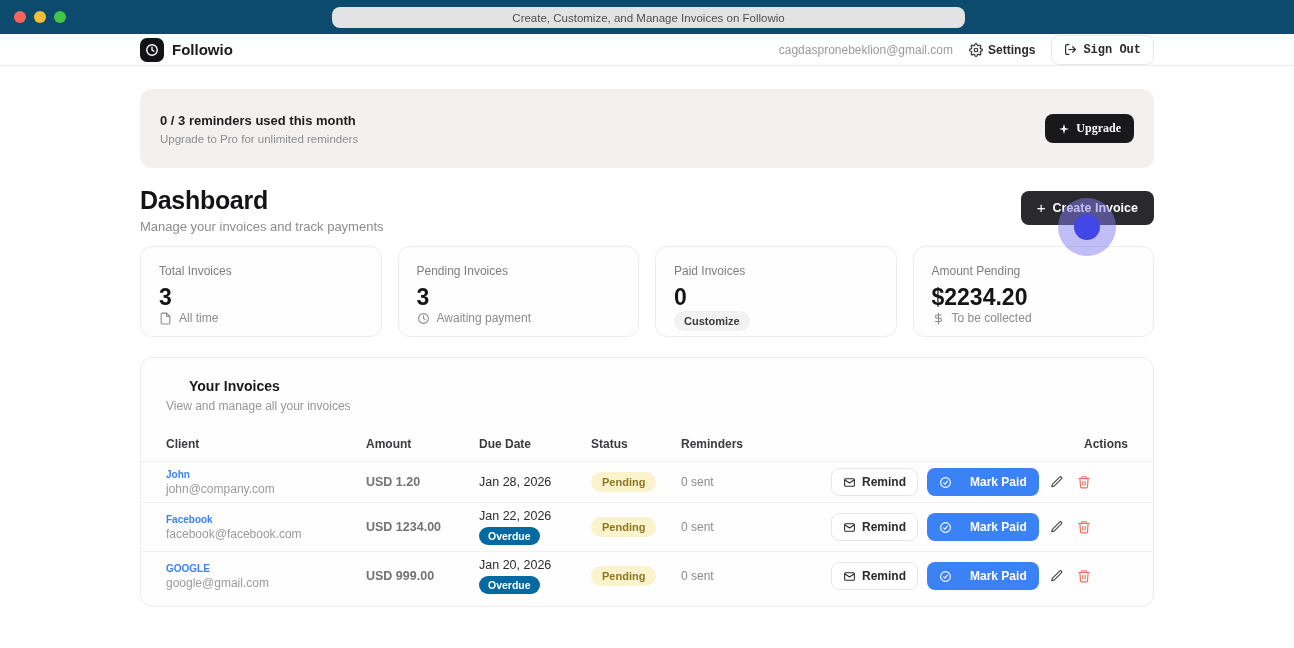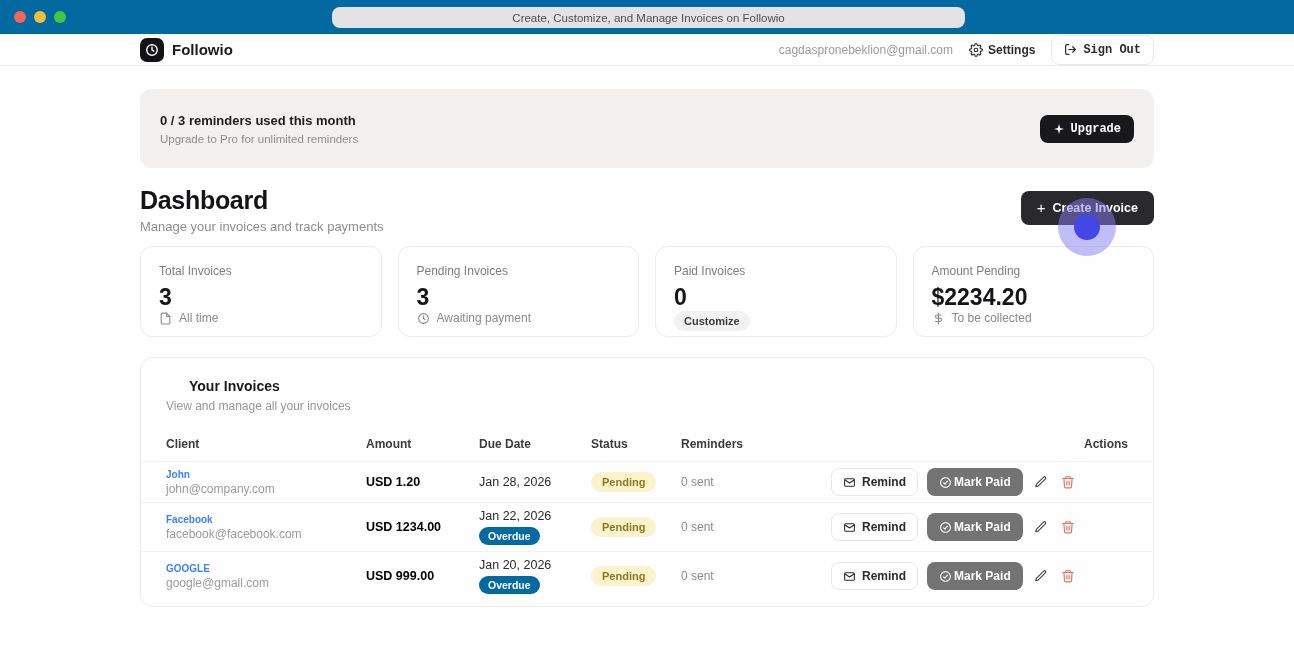--- a/index.html
+++ b/index.html
@@ -2,21 +2,21 @@
 <html><head>
 <meta charset="utf-8">
 <style>
   * { box-sizing: border-box; margin: 0; padding: 0; }
   body {
     width: 1294px; height: 648px; overflow: hidden;
     font-family: "Liberation Sans", sans-serif;
     background: #ffffff; color: #1c1c1e;
   }
   
-  .titlebar { height: 34px; background: #0369a1; position: relative; display: flex; align-items: center; }
+  .titlebar { height: 34px; background: #0c4a6e; position: relative; display: flex; align-items: center; }
   .lights { display: flex; gap: 8px; padding-left: 14px; }
   .light { width: 12px; height: 12px; border-radius: 50%; }
   .tab {
     position: absolute; left: 332px; top: 7px; width: 633px; height: 21px;
     background: #e3e3e6; border-radius: 8px;
     display: flex; align-items: center; justify-content: center;
     font-size: 11.5px; color: #4f4f52;
   }
   
   .appheader {
@@ -41,21 +41,21 @@
   .container { width: 1014px; margin: 0 auto; }
   
   .banner {
     background: #f2f1ef; border-radius: 12px; height: 79px; padding: 0 20px;
     display: flex; align-items: center; justify-content: space-between; margin-bottom: 18px;
   }
   .banner-title { font-size: 13px; font-weight: bold; color: #1d1d1f; margin-bottom: 5px; }
   .banner-sub { font-size: 11.5px; color: #8d8d90; }
   .upgrade-btn {
     display: flex; align-items: center; gap: 6px; background: #19191c; color: #fff;
-    border: none; border-radius: 8px; padding: 7px 13px; font-size: 12px; font-weight: bold; cursor: pointer; font-family: Liberation Mono, monospace;
+    border: none; border-radius: 8px; padding: 7px 13px; font-size: 12px; font-weight: bold; cursor: pointer; font-family: Liberation Serif, serif;
   }
   
   .heading-row { display: flex; align-items: flex-start; justify-content: space-between; margin-bottom: 12px; position: relative; }
   .page-title { font-size: 25px; font-weight: 800; color: #141416; letter-spacing: -0.3px; }
   .page-sub { font-size: 13px; color: #8d8d90; margin-top: 4px; }
   .create-btn {
     display: flex; align-items: center; gap: 7px; background: #2a2a2e; color: #fff;
     border: none; border-radius: 8px; padding: 10px 16px; font-size: 12.5px; font-weight: bold;
     cursor: pointer; margin-top: 5px; font-family: inherit;
   }
@@ -82,39 +82,39 @@
   .invoices-card { background: #fefefe; border: 1px solid #ececec; border-radius: 12px; padding: 20px 0 6px; }
   .invoices-head { padding: 0 25px 14px; }
   .invoices-title { font-size: 14px; font-weight: bold; color: #19191b; margin-bottom: 5px; margin-left: 23px; }
   .invoices-sub { font-size: 12px; color: #97979a; }
   .tgrid { display: grid; grid-template-columns: 200px 113px 112px 90px 150px 1fr; align-items: center; padding: 0 25px; }
   .thead { height: 34px; font-size: 12px; font-weight: bold; color: #3c3c3f; }
   .thead .th-actions { text-align: right; }
   .trow { border-top: 1px solid #f2f2f2; min-height: 41px; padding-top: 6px; padding-bottom: 6px; }
   .client-name { font-size: 10px; font-weight: bold; color: #3b82f6; }
   .client-email { font-size: 12px; color: #9b9b9e; margin-top: 2px; }
-  .amount { font-size: 12.5px; font-weight: bold; color: #000000; }
+  .amount { font-size: 12.5px; font-weight: bold; color: #737373; }
   .due-date { font-size: 12.5px; color: #2c2c2f; }
   .overdue-pill {
     display: inline-block; margin-top: 4px; background: #0369a1; color: #fff;
     font-size: 10.5px; font-weight: bold; border-radius: 999px; padding: 3px 9px;
   }
   .overdue-pill:empty { display: none; }
   .status-pill {
     display: inline-block; background: #faf3cc; color: #8f7722;
     font-size: 11px; font-weight: bold; border-radius: 999px; padding: 4px 11px;
   }
   .reminders { font-size: 12px; color: #8b8b8e; }
   .actions-cell { display: flex; align-items: center; justify-content: flex-start; gap: 9px; }
   .btn-remind {
     display: flex; align-items: center; gap: 6px; background: #fff; border: 1px solid #e7e7e9;
     border-radius: 8px; padding: 6px 11px; font-size: 12px; font-weight: bold; color: #2b2b2e; cursor: pointer; font-family: inherit;
   }
   .btn-markpaid {
-    display: flex; align-items: center; gap: 2px; background: #737373; border: none;
+    display: flex; align-items: center; gap: 18px; background: #3b82f6; border: none;
     border-radius: 8px; padding: 7px 12px; font-size: 12px; font-weight: bold; color: #fff; cursor: pointer; font-family: inherit;
   }
   .icon-btn { background: none; border: none; cursor: pointer; padding: 2px; display: flex; align-items: center; }
   .icon-btn.edit { color: #4a4a4e; }
   .icon-btn.delete { color: #ee6c60; }
   svg { display: block; }
 </style>
 </head>
 <body>
 

